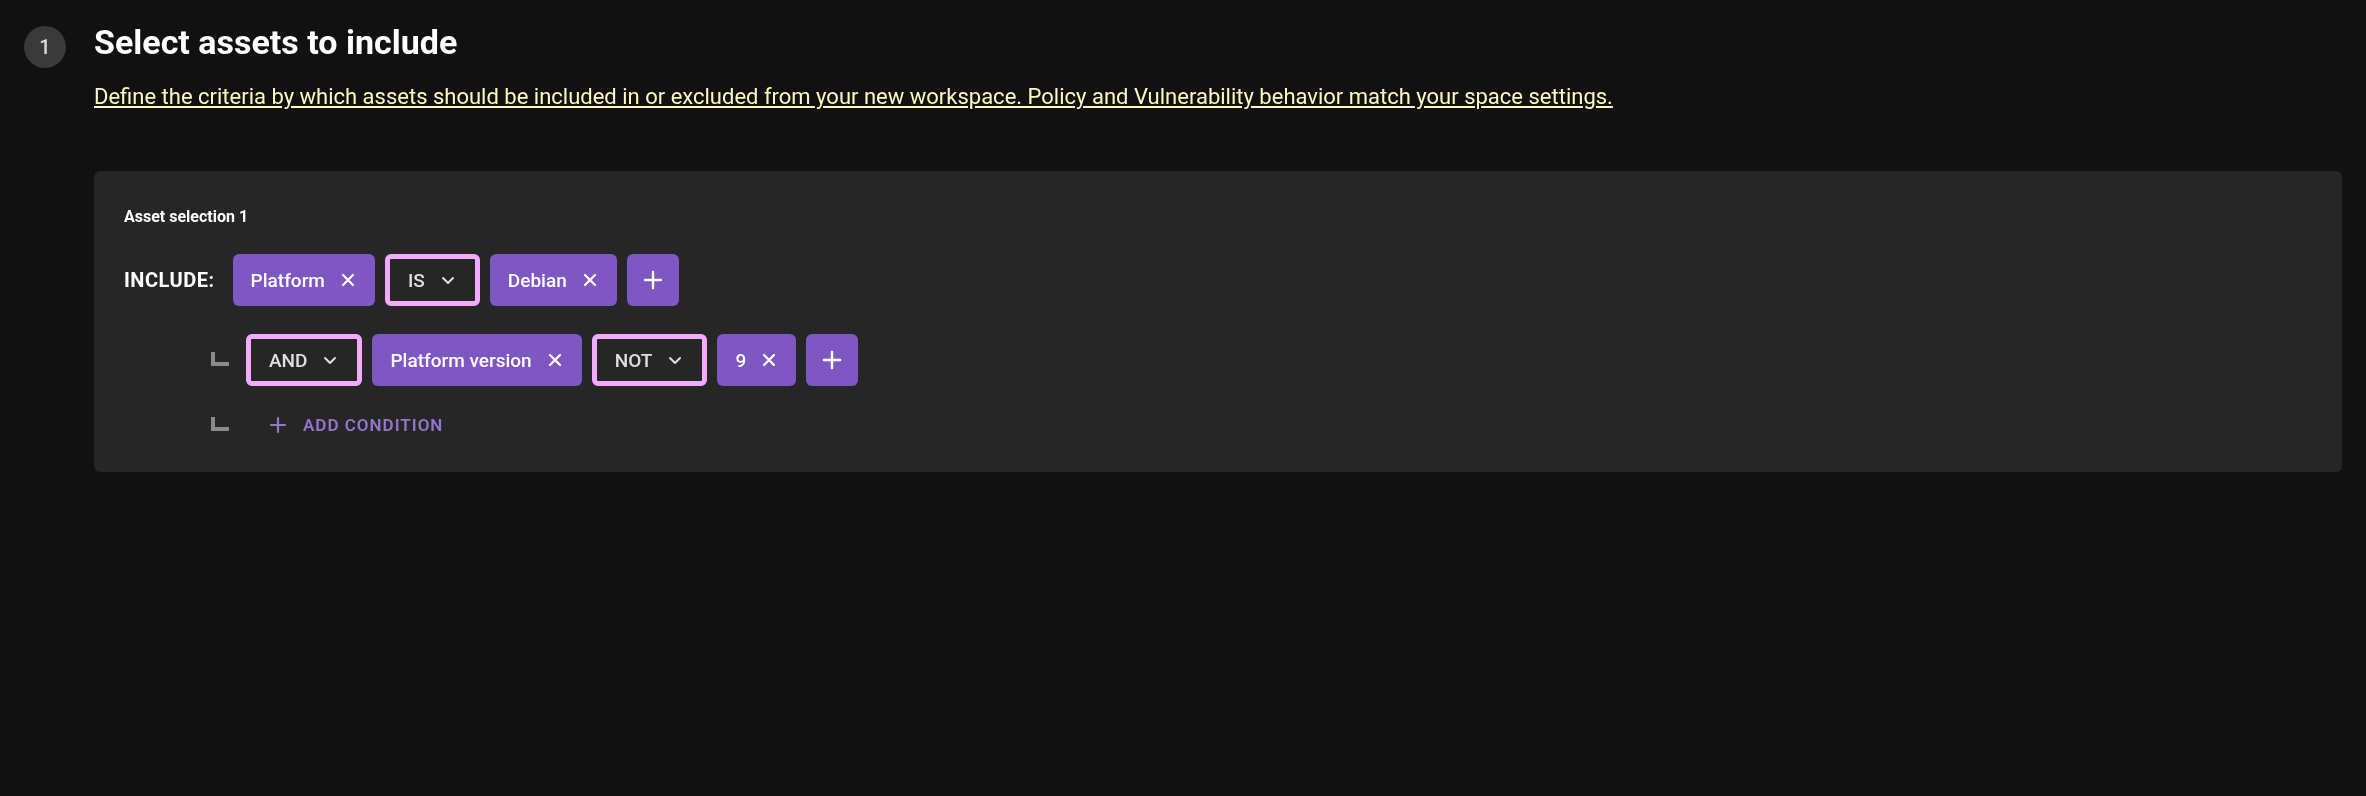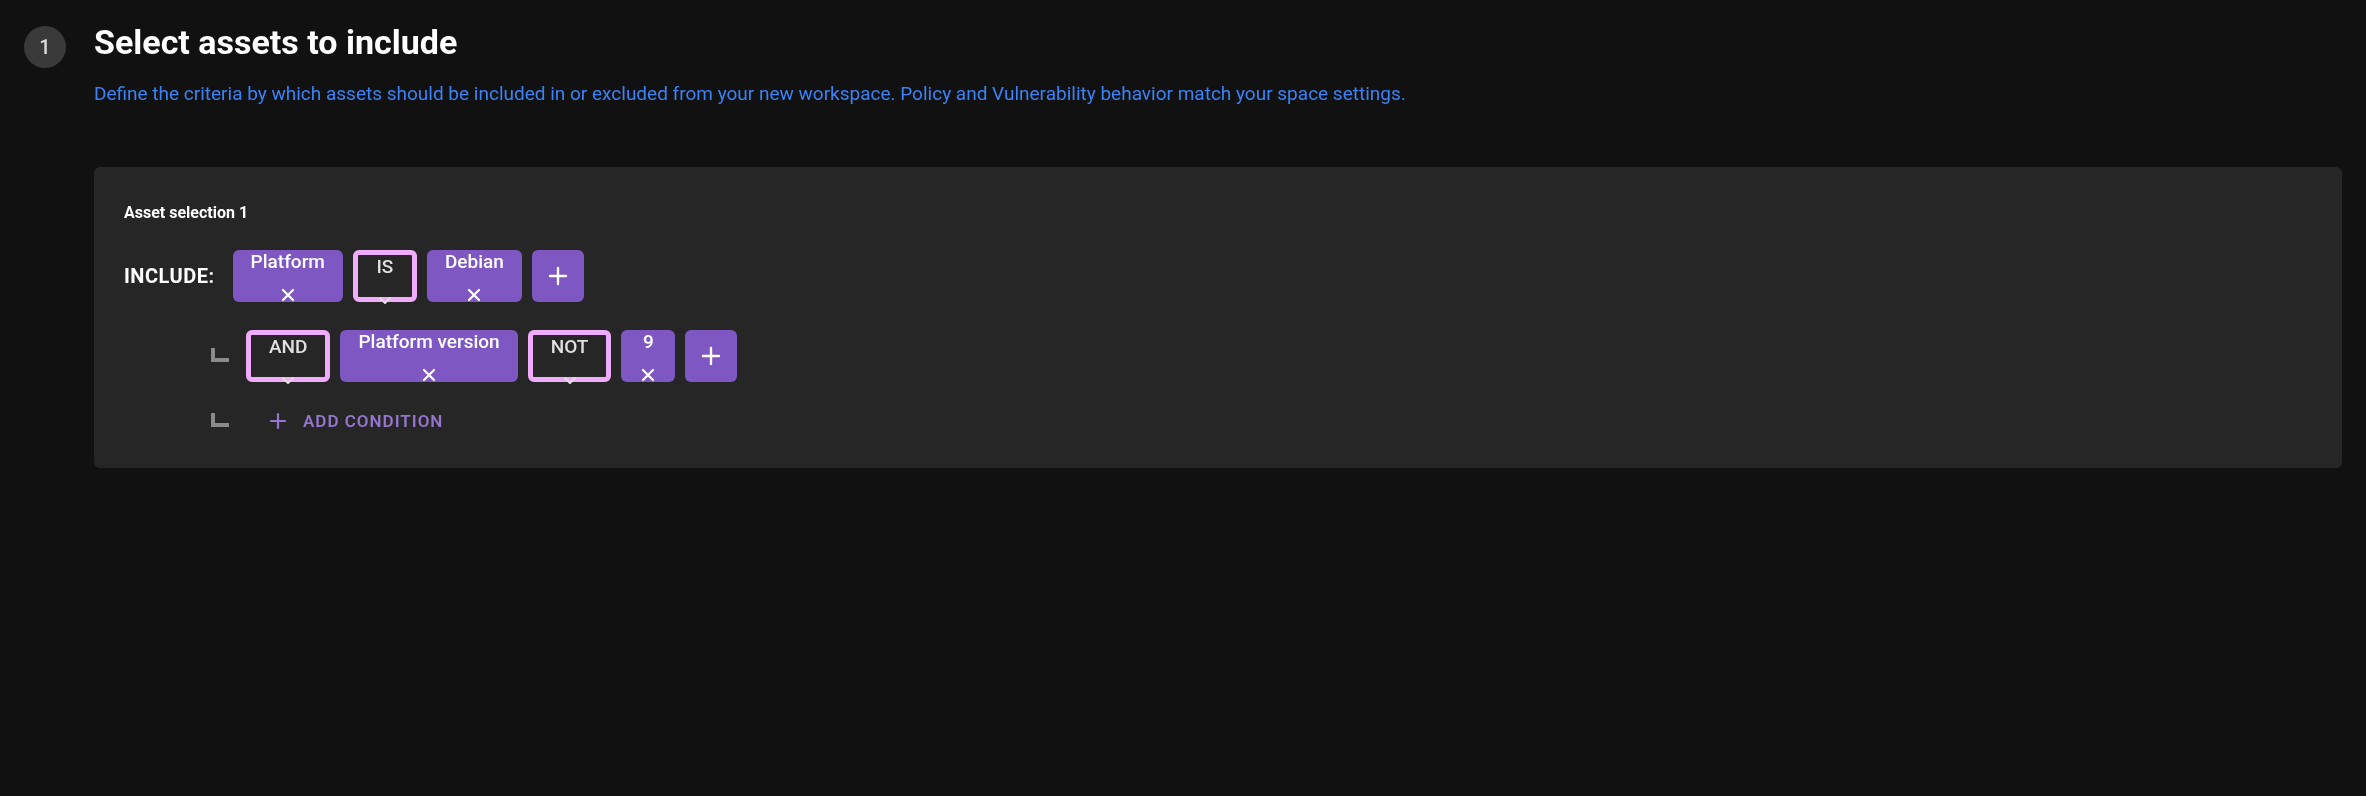--- a/index.html
+++ b/index.html
@@ -30,23 +30,24 @@
       margin-top: 4px;
     }
     .header-content { flex: 1; }
     .page-title {
       font-size: 34px;
       font-weight: 700;
       color: #fff;
       margin-bottom: 18px;
     }
     .page-subtitle {
-      font-size: 19px;
-      color: #3b82f6;
+      font-size: 22px;
+      color: #fef9c3;
       line-height: 1.5;
+      text-decoration: underline;
     }
     .panel {
       margin-left: 70px;
       margin-top: 58px;
       background: #262626;
       border-radius: 6px;
       padding: 36px 30px 36px 30px;
     }
     .panel-title {
       font-size: 16px;
@@ -78,21 +79,20 @@
     .corner-icon svg { display: block; }
     .chip {
       display: inline-flex;
       align-items: center;
       height: 52px;
       padding: 0 18px;
       border-radius: 6px;
       font-size: 19px;
       font-weight: 500;
       gap: 14px;
-      flex-direction: column;
     }
     .chip-purple {
       background: #7e57c2;
       color: #fff;
     }
     .chip-outline {
       background: transparent;
       border: 5px solid #f0abfc;
       color: #e0e0e0;
     }

